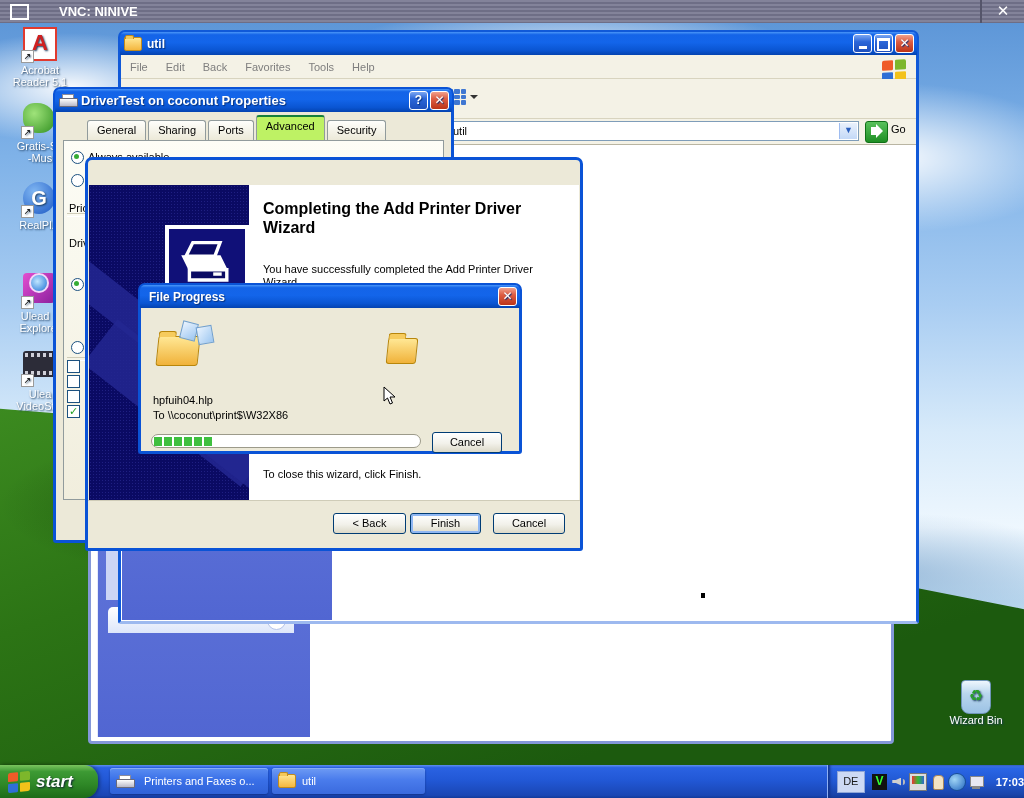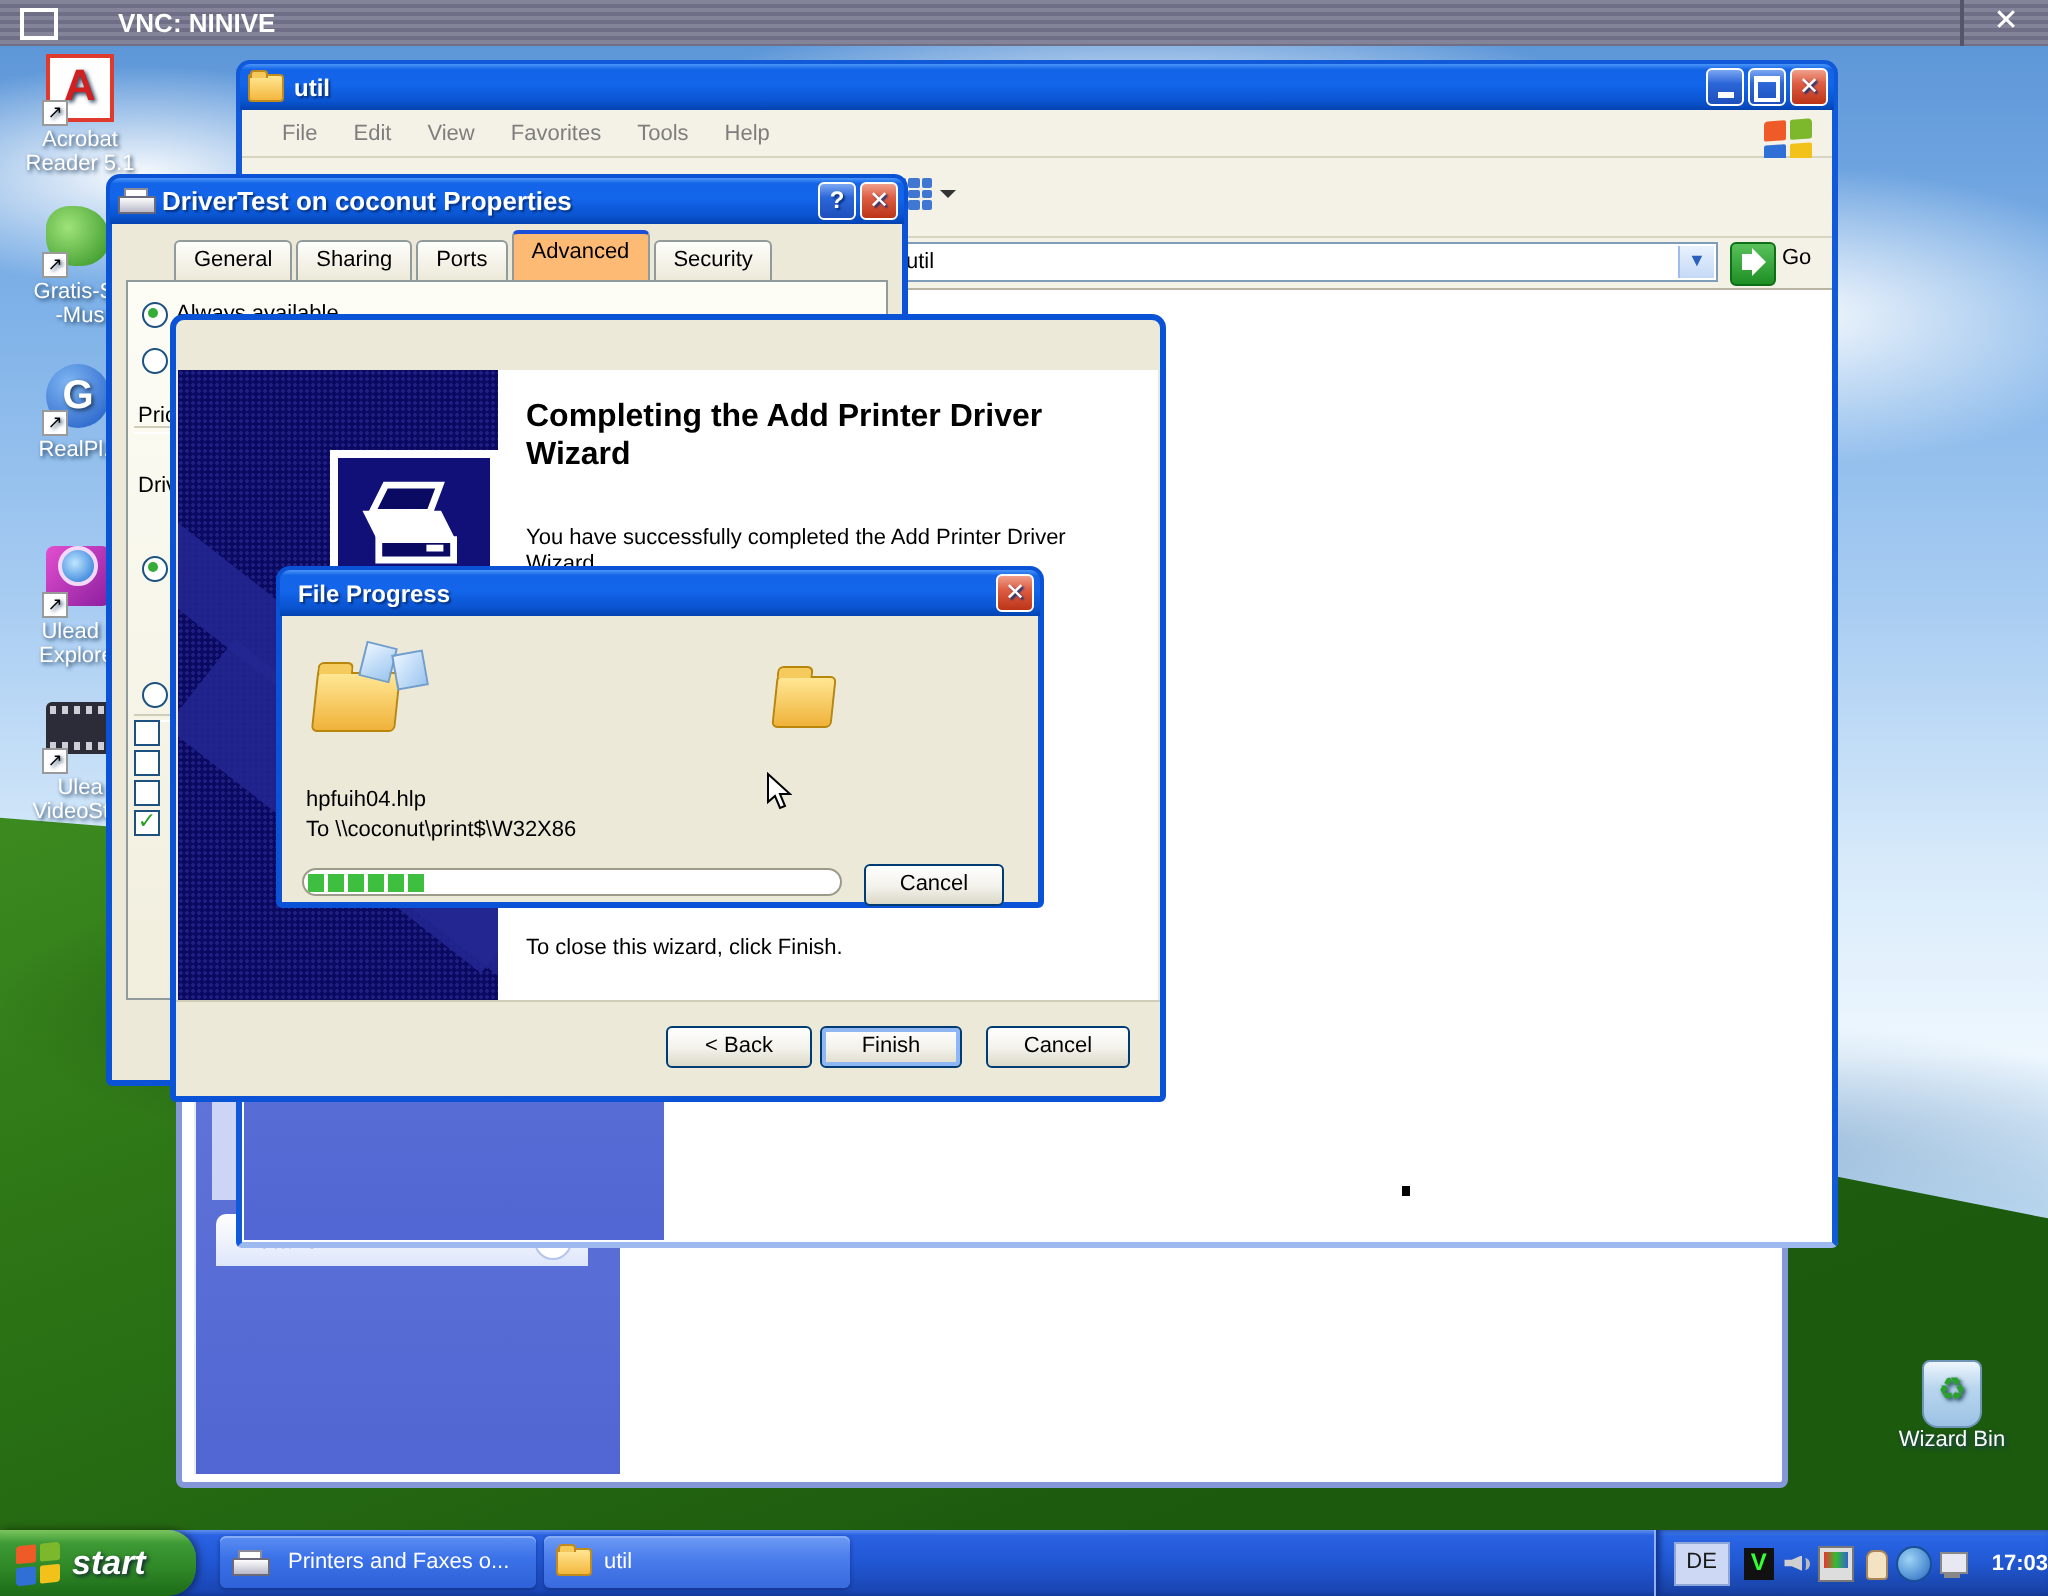--- a/index.html
+++ b/index.html
@@ -64,21 +64,21 @@
   .folder16{width:16px;height:12px;background:linear-gradient(180deg,#ffe692,#f4b73f);
     border:1px solid #c08b1d;border-radius:1px 2px 2px 2px;position:relative;}
   .folder16:before{content:"";position:absolute;left:0;top:-3px;width:7px;height:3px;
     background:#f4c95a;border:1px solid #c08b1d;border-bottom:none;border-radius:2px 2px 0 0;}
   .xpbtn{position:absolute;height:21px;box-sizing:border-box;border:1px solid #003c74;border-radius:3px;
     background:linear-gradient(180deg,#ffffff,#f2f1ea 55%,#dcd9c8);font-size:11px;text-align:center;
     line-height:19px;color:#000;}
 
   
   #util-win{left:118px;top:30px;width:795px;height:588px;z-index:20;border-color:#1059d8;border-bottom-color:#9db9ef;}
-  #util-menubar{height:23px;background:#f4f2e6;border-bottom:1px solid #d8d4bf;display:flex;align-items:center;color:#7e7e7e;padding-left:11px;}
+  #util-menubar{height:23px;background:#f4f2e6;border-bottom:1px solid #d8d4bf;display:flex;align-items:center;color:#7e7e7e;}
   #util-menubar span{margin:0 9px;}
   #winflag{position:absolute;right:4px;top:27px;width:24px;height:22px;}
   #util-toolbar{height:39px;background:#f4f2e6;border-bottom:1px solid #d8d4bf;position:relative;}
   #views-btn{position:absolute;left:327px;top:5px;width:38px;height:26px;display:flex;align-items:center;}
   .grid9{width:18px;height:16px;display:grid;grid-template-columns:1fr 1fr 1fr;gap:1px;}
   .grid9 i{background:#3f77d2;border-radius:1px;}
   .drop-arrow{width:0;height:0;border-left:4px solid transparent;border-right:4px solid transparent;
     border-top:4px solid #333;margin-left:4px;}
   #util-addr{height:25px;background:#f4f2e6;border-bottom:1px solid #b9b5a2;position:relative;}
   #addr-input{position:absolute;left:326px;top:2px;width:412px;height:20px;background:#fff;
@@ -110,21 +110,21 @@
 
   
   #props{left:53px;top:87px;width:395px;height:450px;z-index:30;}
   #props .titlebar{font-size:13px;}
   #prn16{width:17px;height:13px;margin:0 5px 0 4px;position:relative;}
   #prn16 .body{position:absolute;left:0;top:4px;width:17px;height:7px;background:linear-gradient(#fdfdfd,#b9b9c9);border:1px solid #6a6a7a;border-radius:1px;}
   #prn16 .paper{position:absolute;left:3px;top:0px;width:10px;height:5px;background:#fff;border:1px solid #8a8a9a;}
   #tabs{position:absolute;left:7px;top:28px;right:7px;height:22px;display:flex;align-items:flex-end;padding-left:24px;}
   .tab{height:19px;line-height:18px;padding:0 9px;border:1px solid #919b9c;border-bottom:none;
     border-radius:3px 3px 0 0;background:linear-gradient(180deg,#fefefb,#ece9d8);margin-right:2px;color:#000;}
-  .tab.active{height:23px;border-top:2px solid #1d4ed8;background:#fdba74;position:relative;z-index:2;}
+  .tab.active{height:23px;border-top:2px solid #15803d;background:#bef264;position:relative;z-index:2;}
   #tabpage{position:absolute;left:7px;top:50px;right:7px;bottom:40px;border:1px solid #919b9c;
     background:linear-gradient(180deg,#fdfdf6,#f1eedd);}
   .radio{position:absolute;width:11px;height:11px;border:1px solid #1c5180;border-radius:50%;background:#fff;}
   .radio.sel:before{content:"";position:absolute;left:2px;top:2px;width:5px;height:5px;border-radius:50%;background:#35ac35;}
   .checkbox{position:absolute;width:11px;height:11px;border:1px solid #1c5180;background:#fff;
     font-size:11px;line-height:10px;text-align:center;color:#21a121;font-weight:bold;}
   .groove{position:absolute;height:2px;border-top:1px solid #cfccb8;border-bottom:1px solid #fff;}
   .plabel{position:absolute;color:#000;}
 
   
@@ -266,21 +266,21 @@
         </div>
       <div class="tb-btn tb-max">
           <i></i>
         </div>
       <div class="tb-btn tb-close">✕</div>
     </div>
   </div>
   <div id="util-menubar">
     <span>File</span>
     <span>Edit</span>
-    <span>View</span>
+    <span>Back</span>
     <span>Favorites</span>
     <span>Tools</span>
     <span>Help</span>
     <div class="flag" id="winflag" style="transform:skewY(-4deg);">
         <i></i>
         <i></i>
         <i></i>
         <i></i>
       </div>
   </div>

